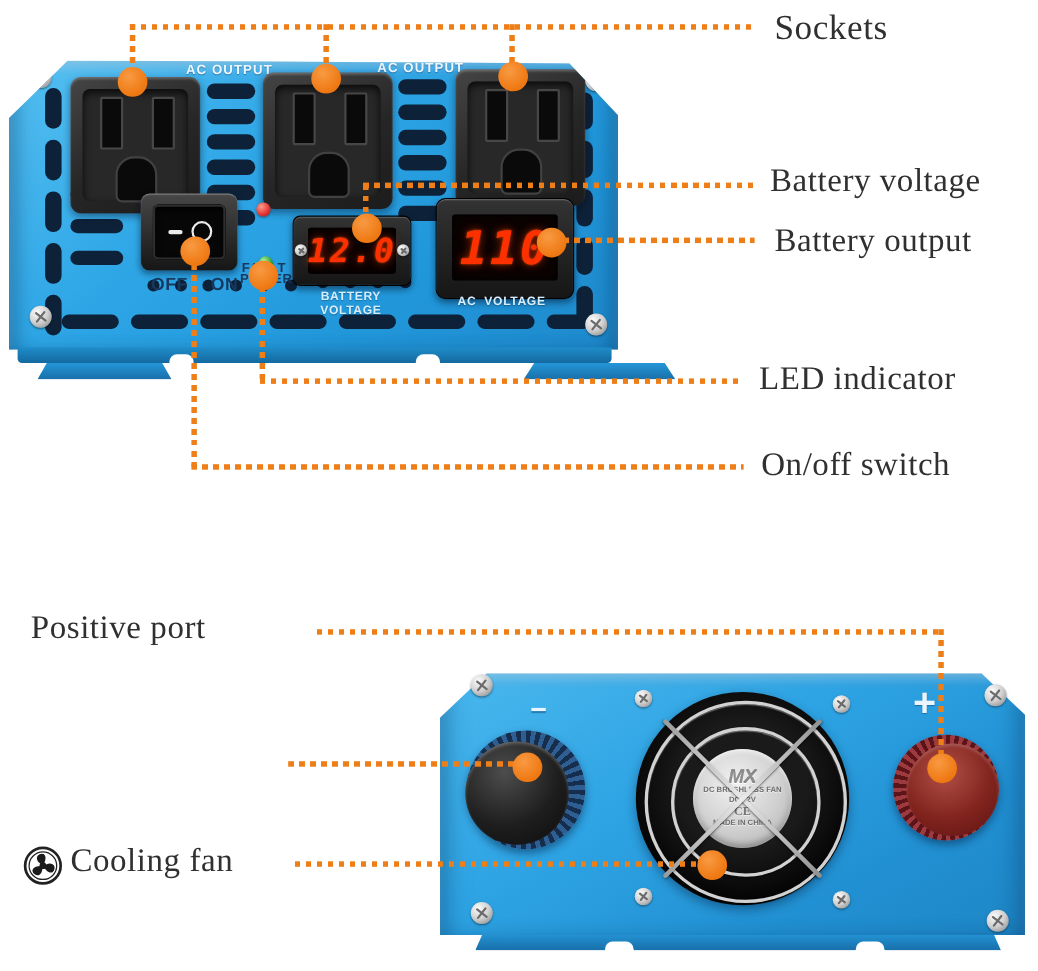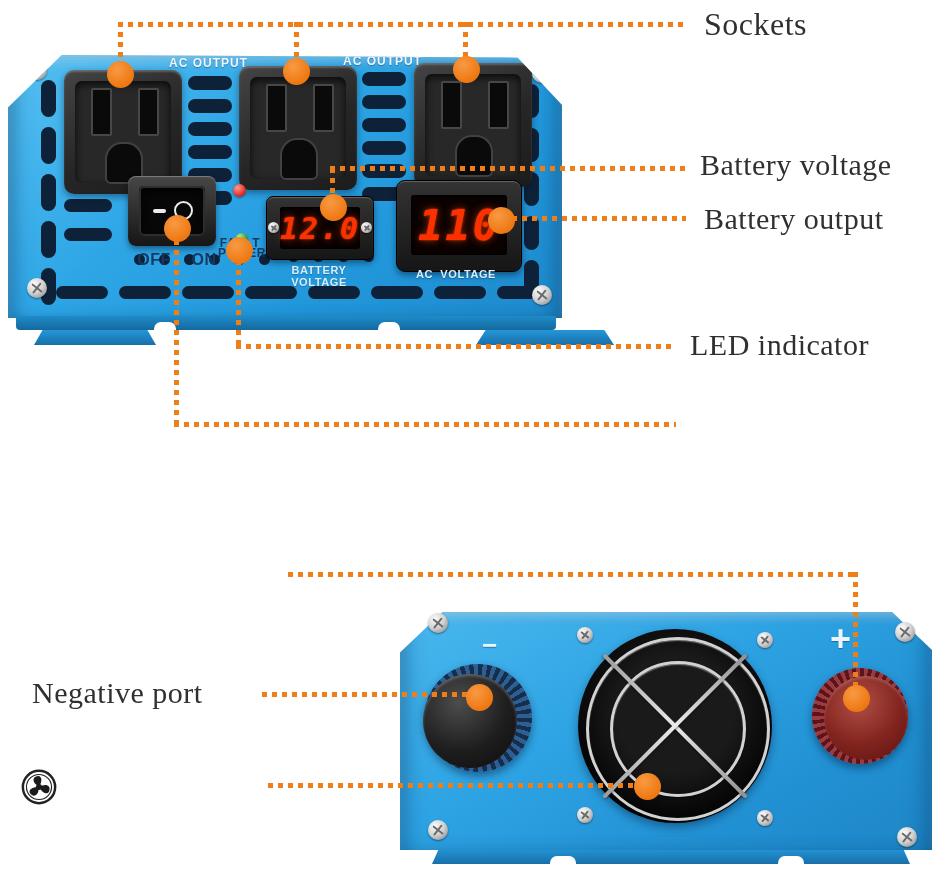--- a/index.html
+++ b/index.html
@@ -235,39 +235,41 @@
   <div class="callout" style="left:704px;top:202px;">Battery output</div>
 
   <div class="cdot" style="left:226px;top:237px;"></div>
   <div class="dash-v" style="left:236px;top:260px;height:86px;"></div>
   <div class="dash-h" style="left:236px;top:344px;width:440px;"></div>
   <div class="callout" style="left:690px;top:328px;">LED indicator</div>
 
   <div class="cdot" style="left:164px;top:215px;"></div>
   <div class="dash-v" style="left:174px;top:240px;height:184px;"></div>
   <div class="dash-h" style="left:174px;top:422px;width:502px;"></div>
-
+  <div class="callout" style="left:692px;top:406px;">On/off switch</div>
+
+  <div class="callout" style="left:28px;top:554px;">Positive port</div>
   <div class="dash-h" style="left:288px;top:572px;width:568px;"></div>
   <div class="dash-v" style="left:853px;top:572px;height:118px;"></div>
   <div class="cdot" style="left:843px;top:685px;"></div>
 
-  <div class="callout" style="left:32px;top:676px;">Negative port</div>
   <div class="dash-h" style="left:262px;top:692px;width:206px;"></div>
   <div class="cdot" style="left:466px;top:684px;"></div>
 
   <svg class="abs" style="left:20px;top:768px;z-index:7;" width="38" height="38" viewBox="0 0 40 40">
     <circle cx="20" cy="20" r="17" fill="none" stroke="#222" stroke-width="2.6"></circle>
     <circle cx="20" cy="20" r="13.2" fill="none" stroke="#222" stroke-width="1.2"></circle>
     <g fill="#1b1b1b">
       <path d="M20 19 C 13 17, 12 9, 19 8.5 C 24 8.5, 23 16, 20 19 Z"></path>
       <path d="M20 19 C 13 17, 12 9, 19 8.5 C 24 8.5, 23 16, 20 19 Z" transform="rotate(120 20 20)"></path>
       <path d="M20 19 C 13 17, 12 9, 19 8.5 C 24 8.5, 23 16, 20 19 Z" transform="rotate(240 20 20)"></path>
     </g>
     <circle cx="20" cy="20" r="3.2" fill="#1b1b1b"></circle>
   </svg>
+  <div class="callout" style="left:64px;top:766px;">Cooling fan</div>
   <div class="dash-h" style="left:268px;top:783px;width:368px;"></div>
   <div class="cdot" style="left:634px;top:773px;"></div>
 
   <div class="rear-panel"></div>
 
   <div class="screw" style="left:428px;top:613px;"></div>
   <div class="screw" style="left:895px;top:622px;"></div>
   <div class="screw" style="left:428px;top:820px;"></div>
   <div class="screw" style="left:897px;top:827px;"></div>
 
@@ -288,20 +290,27 @@
        background:radial-gradient(circle at 42% 32%,#b04f46,#82241e 55%,#5a1212);
        box-shadow:inset 0 2px 3px rgba(255,255,255,.2);"></div>
 
   <div class="ring" style="left:578px;top:629px;width:194px;height:194px;z-index:3;
        background:radial-gradient(circle at 50% 44%,#1a1a1a 40%,#050505 70%,#000);
        box-shadow:0 4px 10px rgba(0,20,50,.4);"></div>
   <div class="guard-ring" style="left:586px;top:637px;width:178px;height:178px;"></div>
   <div class="guard-ring" style="left:610px;top:661px;width:130px;height:130px;"></div>
   <div class="wire" style="left:574px;top:724px;transform:rotate(45deg);"></div>
   <div class="wire" style="left:574px;top:724px;transform:rotate(-45deg);"></div>
+  <div class="hub">
+    <span class="brand">MX</span>
+    <span class="tiny">DC BRUSHLESS FAN</span>
+    <span class="tiny">DC 12V</span>
+    <span class="ce">CE</span>
+    <span class="tiny">MADE IN CHINA</span>
+  </div>
   <div class="screw small" style="left:577px;top:627px;z-index:6;"></div>
   <div class="screw small" style="left:757px;top:632px;z-index:6;"></div>
   <div class="screw small" style="left:577px;top:807px;z-index:6;"></div>
   <div class="screw small" style="left:757px;top:810px;z-index:6;"></div>
 
   <div class="foot" style="left:432px;top:848px;width:478px;height:16px;z-index:1;
        clip-path:polygon(1.5% 0,98.5% 0,100% 100%,0 100%);"></div>
   <div class="notch" style="left:550px;top:856px;width:26px;z-index:2;"></div>
   <div class="notch" style="left:778px;top:856px;width:26px;z-index:2;"></div>
 

